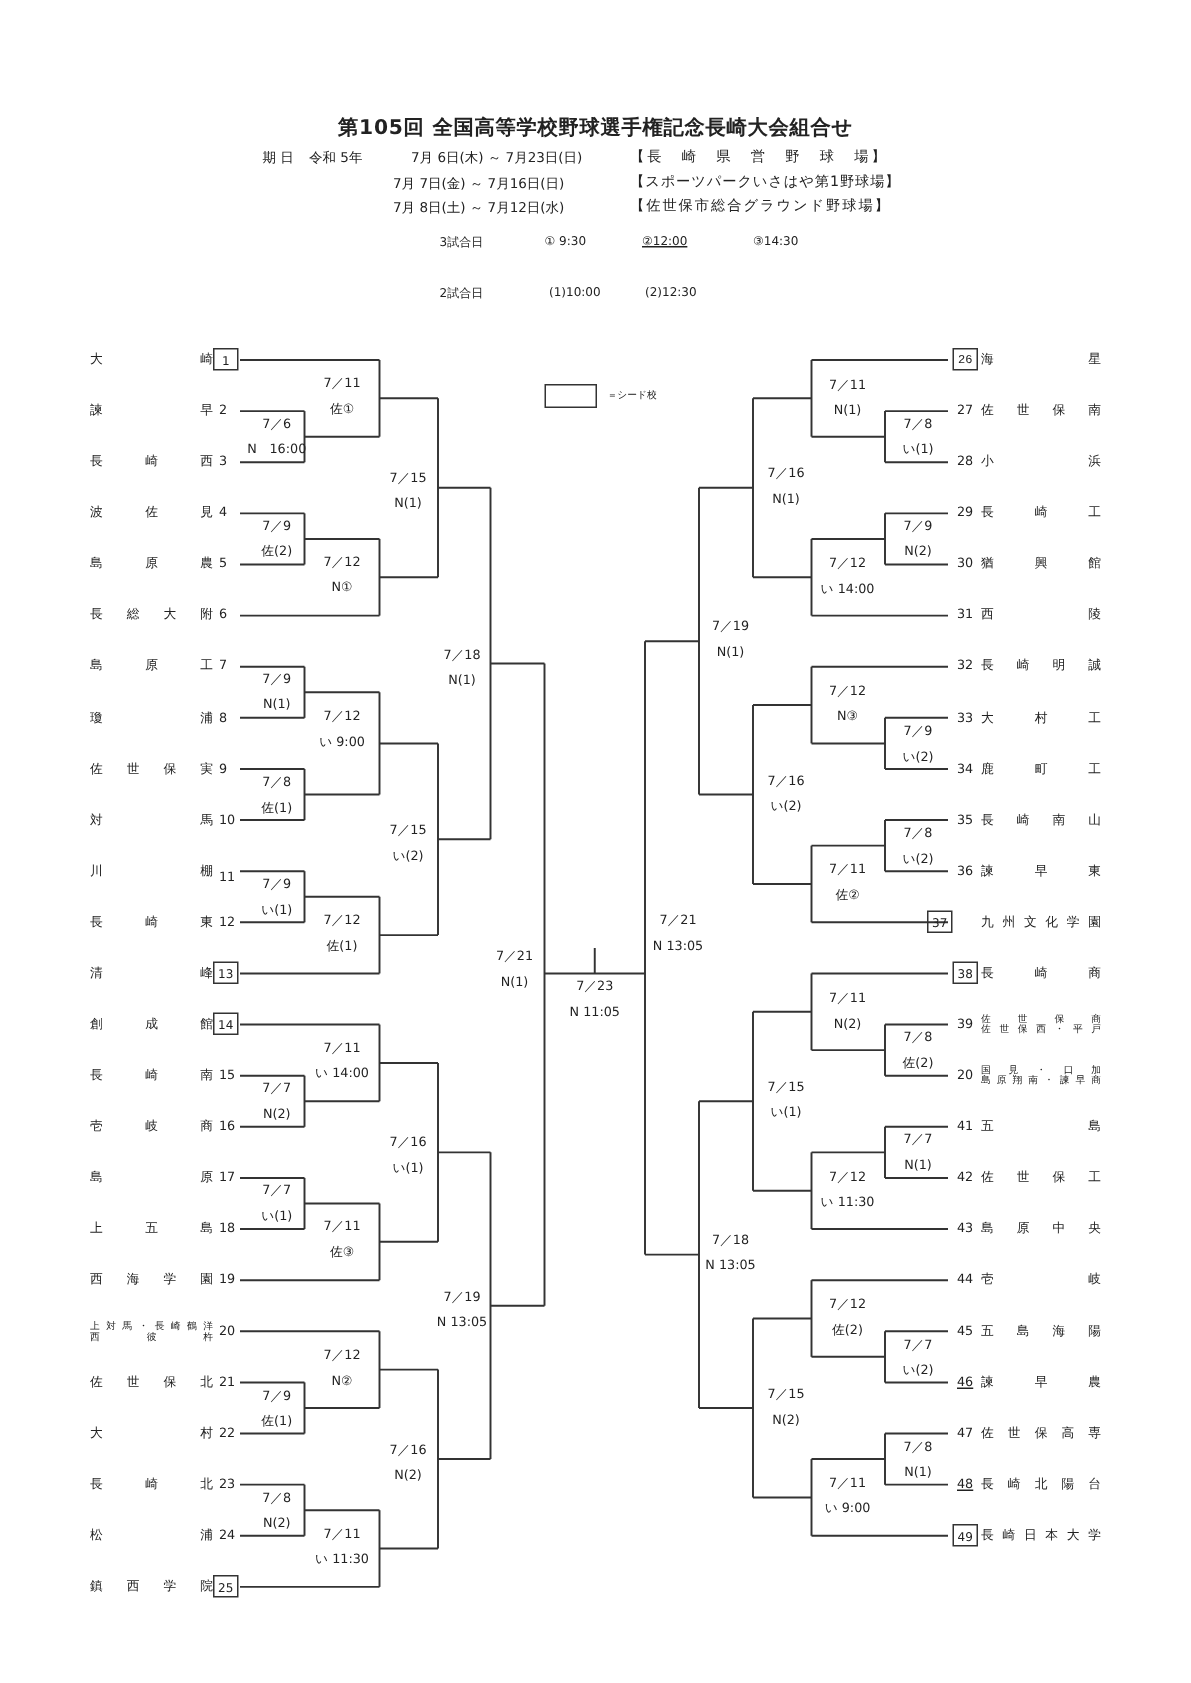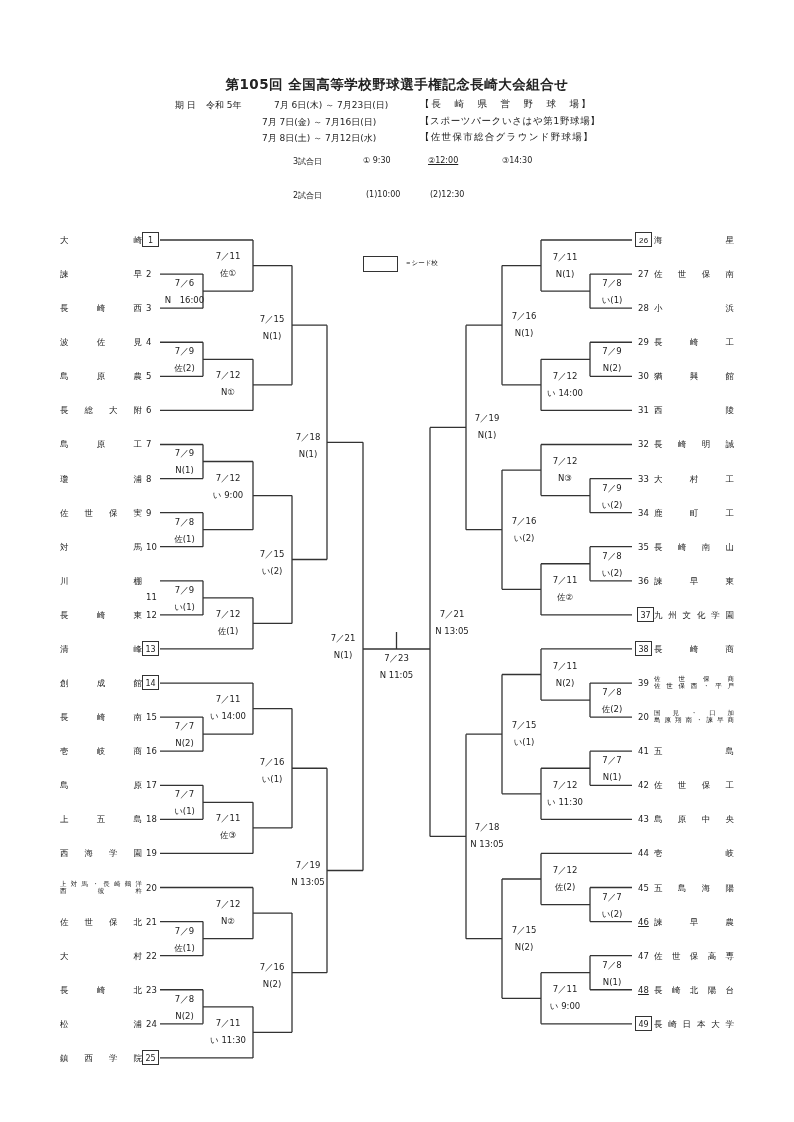--- a/index.html
+++ b/index.html
@@ -267,21 +267,21 @@
         <span>対</span>
         <span>馬</span>
       </div>
       <div class="num" style="left: 146px; top: 0px;">10</div>
     </div>
     <div class="abs team" style="top: 573.8px; left: 0px; width: 794px;">
       <div class="tname" style="left: 60px; width: 82px;">
         <span>川</span>
         <span>棚</span>
       </div>
-      <div class="num" style="left: 146px; top: 16px; text-align: center;">11</div>
+      <div class="num" style="left: 146px; top: 4px; text-align: center;">11</div>
     </div>
     <div class="abs team" style="top: 607.88px; left: 0px; width: 794px;">
       <div class="tname" style="left: 60px; width: 82px;">
         <span>長</span>
         <span>崎</span>
         <span>東</span>
       </div>
       <div class="num" style="left: 146px; top: 0px;">12</div>
     </div>
     <div class="abs team" style="top: 641.96px; left: 0px; width: 794px;">
@@ -489,21 +489,21 @@
     </div>
     <div class="abs team" style="top: 607.88px; left: 0px; width: 794px;">
       <div class="tname" style="left: 654px; width: 80px;">
         <span>九</span>
         <span>州</span>
         <span>文</span>
         <span>化</span>
         <span>学</span>
         <span>園</span>
       </div>
-      <div class="num seed" style="left: 637px; top: -1px;">37</div>
+      <div class="num seed" style="left: 618px; top: -1px;">37</div>
     </div>
     <div class="abs team" style="top: 641.96px; left: 0px; width: 794px;">
       <div class="tname" style="left: 654px; width: 80px;">
         <span>長</span>
         <span>崎</span>
         <span>商</span>
       </div>
       <div class="num seed" style="left: 635px; top: -1px;">38</div>
     </div>
     <div class="abs team" style="top: 676.04px; left: 0px; width: 794px;">

